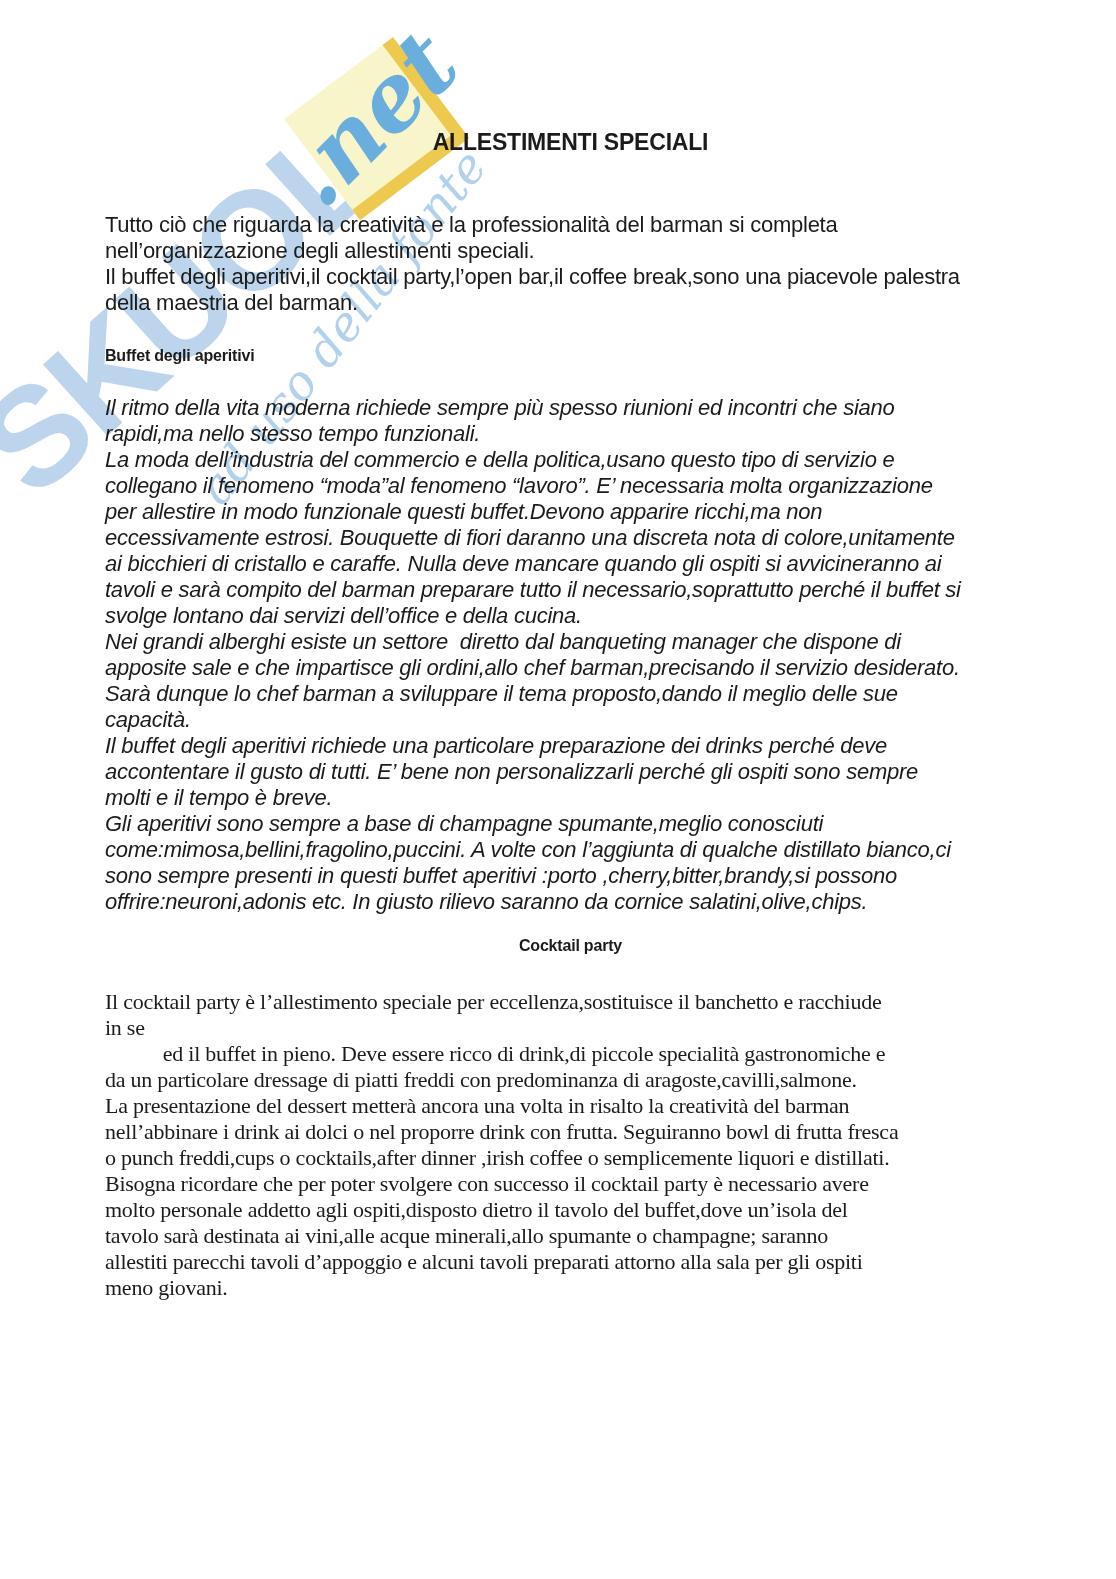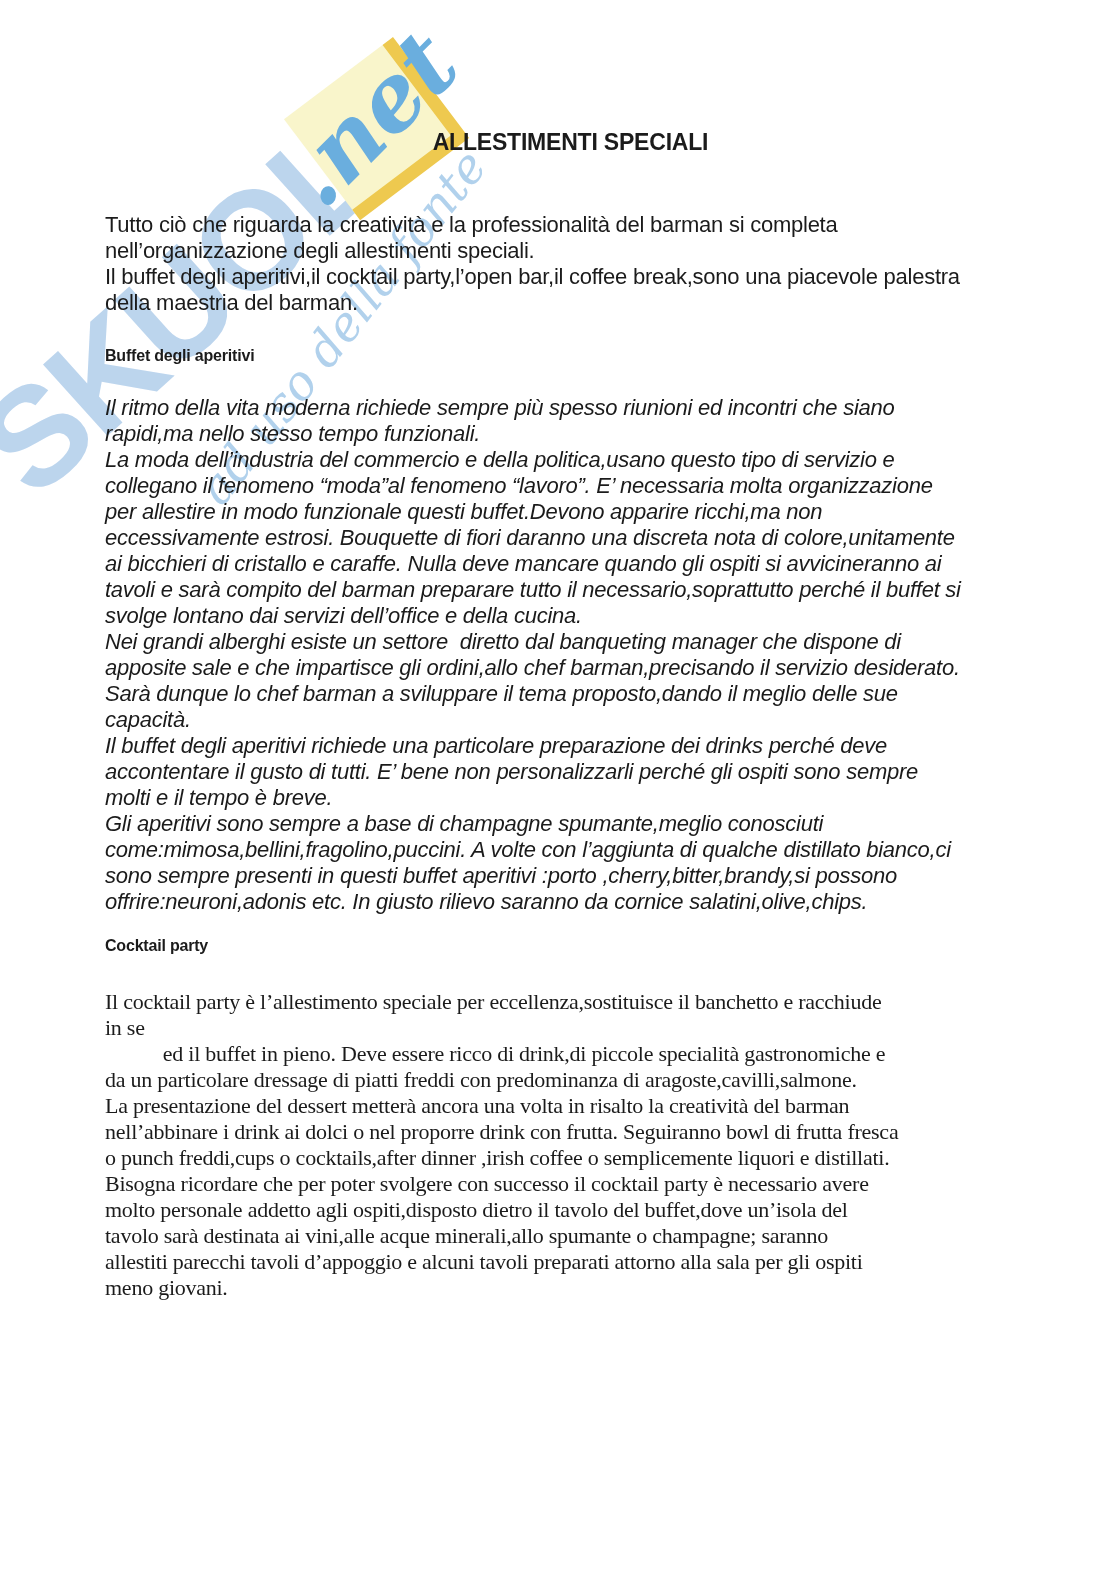--- a/index.html
+++ b/index.html
@@ -25,21 +25,21 @@
     letter-spacing:-0.2px;
   }
   .para {
     font-size:22px; line-height:26px;
     letter-spacing:-0.25px;
     white-space:pre-wrap;
   }
   .intro   { margin-top:56px; }
   .h-sec1  { margin-top:26px; }
   .b-sec1  { margin-top:25px;font-style:italic; }
-  .h-sec2  { margin-top:17px; }
+  .h-sec2  { margin-top:17px;text-align:center; }
   .b-sec2  { margin-top:29px;font-family:Liberation Serif, serif; }
 </style>
 </head>
 <body>
 
 <div class="page">
 
   <svg class="wm" width="580" height="560" viewBox="0 0 580 560" aria-hidden="true">
 
     <text transform="translate(34,502) rotate(-42)" font-family="Liberation Sans, sans-serif" font-weight="bold" font-size="140" letter-spacing="-4" opacity="0.95" fill="#b9d3ed">SKUOLA</text>

